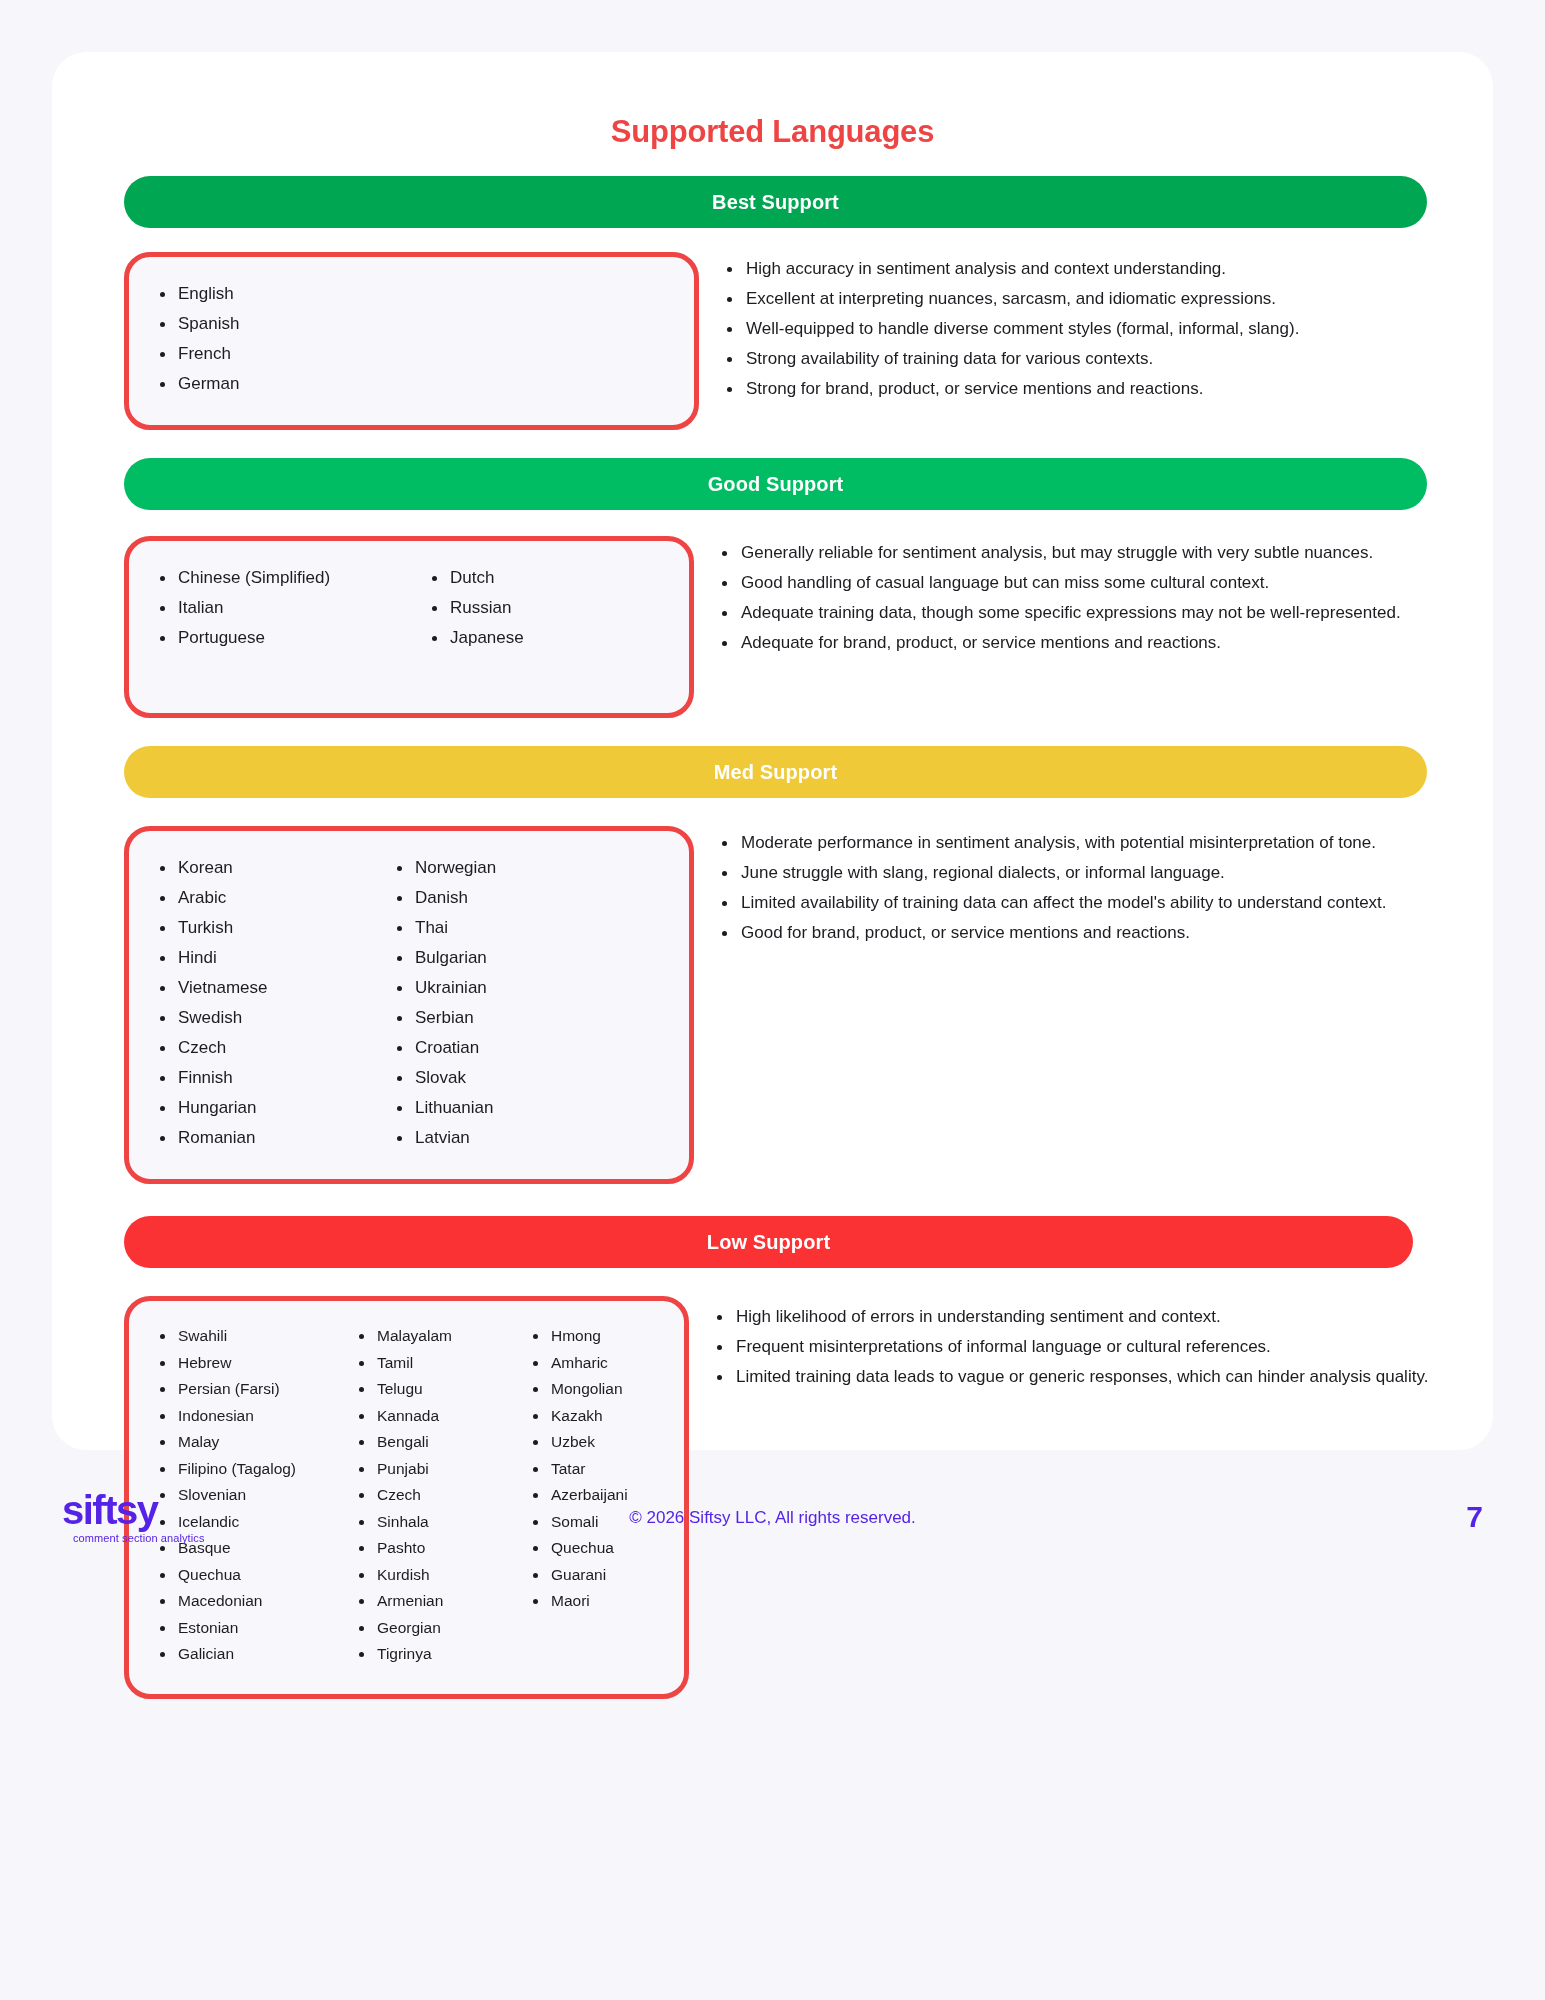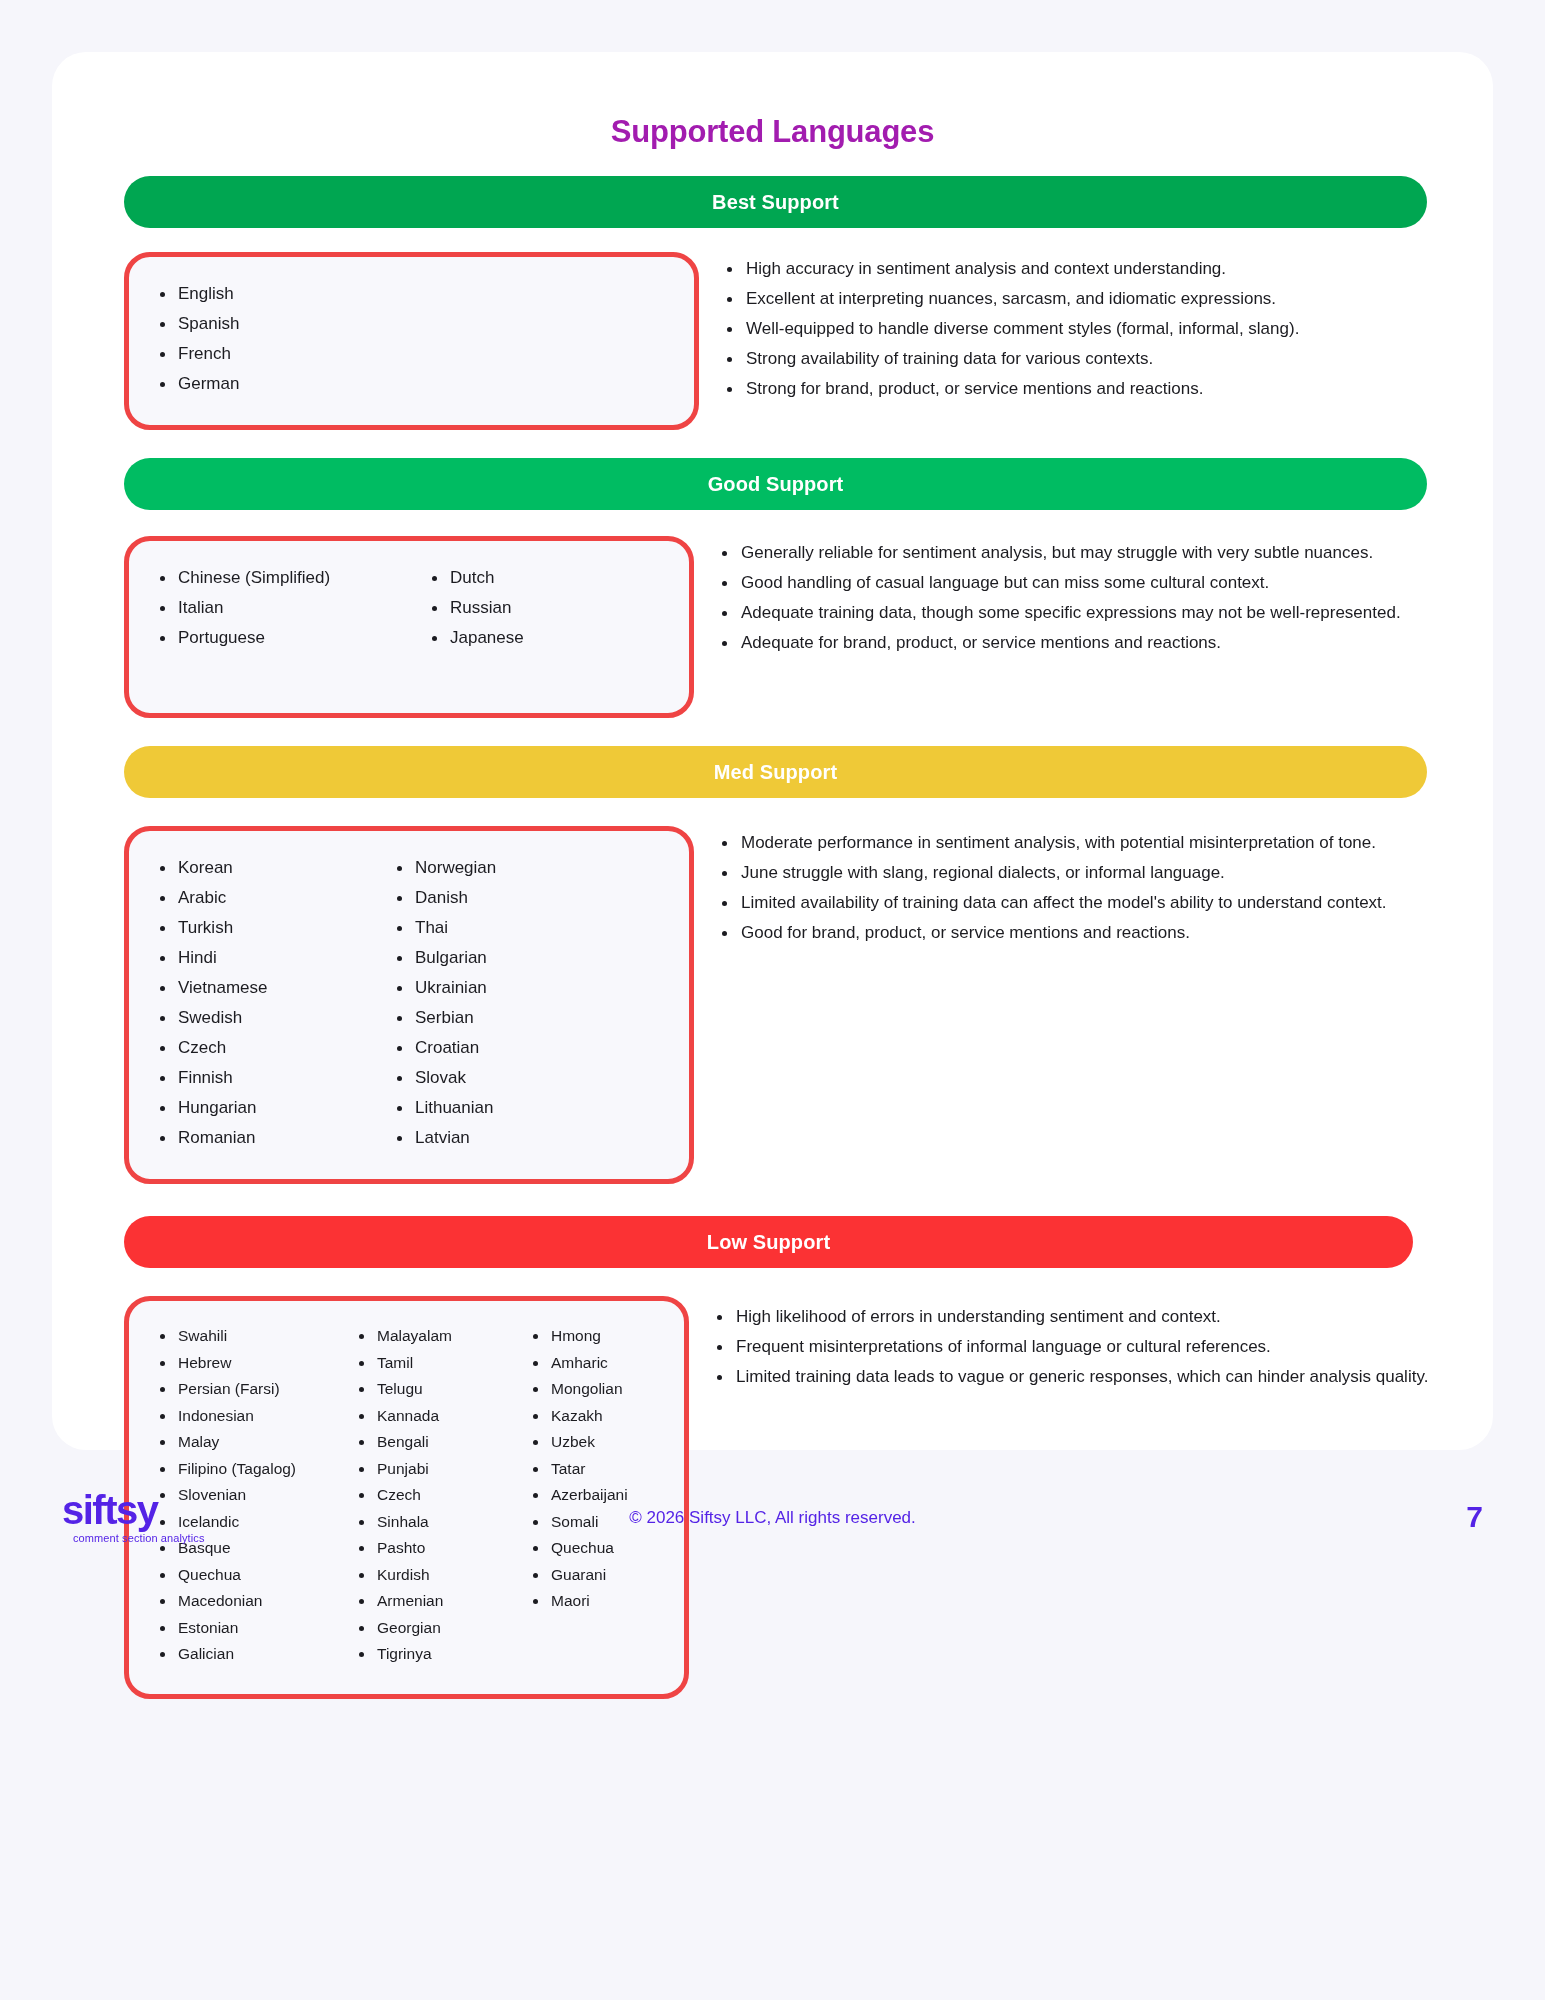--- a/index.html
+++ b/index.html
@@ -26,21 +26,21 @@
     top: 52px;
     width: 1441px;
     height: 1398px;
     background: #ffffff;
     border-radius: 34px;
     padding: 40px 0 0 0;
   }
 
   .page-title {
     text-align: center;
-    color: #a21caf;
+    color: #ef4444;
     font-size: 31px;
     font-weight: bold;
     letter-spacing: -0.2px;
     margin-top: 22px;
     margin-bottom: 26px;
   }
 
   .section { position: relative; }
 
   .banner {

